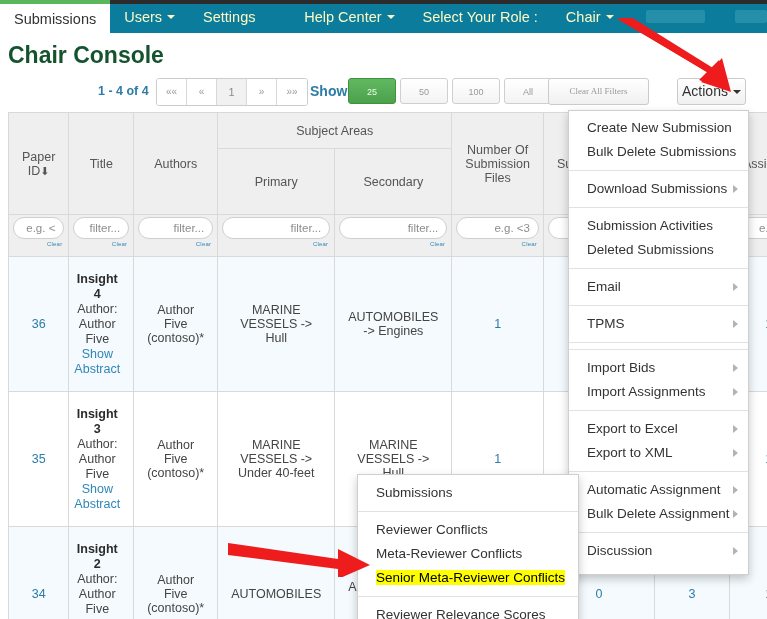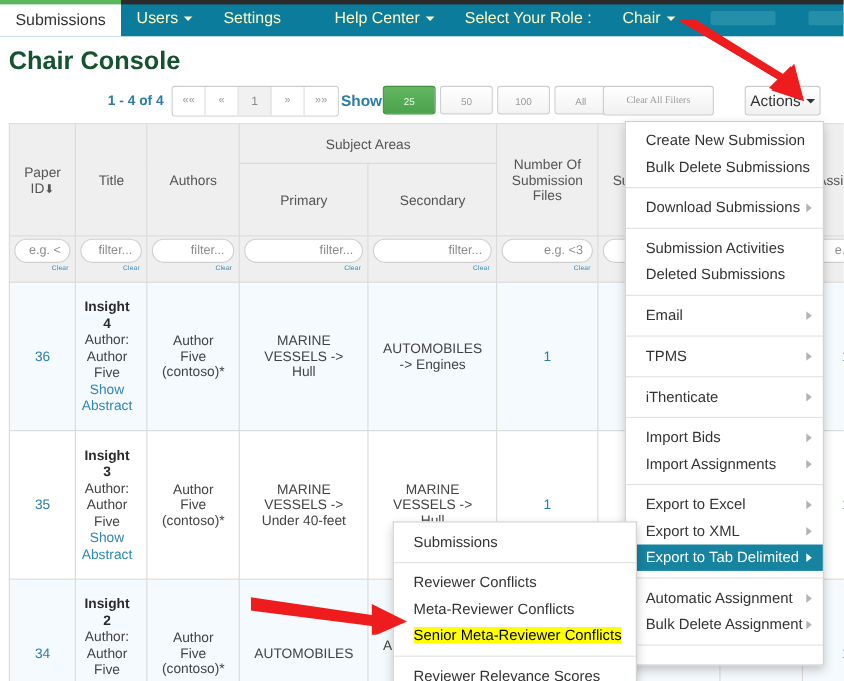--- a/index.html
+++ b/index.html
@@ -369,32 +369,31 @@
   <div class="msep"></div>
   <div class="mi"><span>Download Submissions</span><span class="arr"></span></div>
   <div class="msep"></div>
   <div class="mi"><span>Submission Activities</span></div>
   <div class="mi"><span>Deleted Submissions</span></div>
   <div class="msep"></div>
   <div class="mi"><span>Email</span><span class="arr"></span></div>
   <div class="msep"></div>
   <div class="mi"><span>TPMS</span><span class="arr"></span></div>
   <div class="msep"></div>
-  <div class="mi"><span>iThenticate</span><span class="arr"></span></div>
   <div class="msep"></div>
   <div class="mi"><span>Import Bids</span><span class="arr"></span></div>
   <div class="mi"><span>Import Assignments</span><span class="arr"></span></div>
   <div class="msep"></div>
   <div class="mi"><span>Export to Excel</span><span class="arr"></span></div>
   <div class="mi"><span>Export to XML</span><span class="arr"></span></div>
-  <div class="mi sel"><span>Export to Tab Delimited</span><span class="arr"></span></div>
   <div class="msep"></div>
   <div class="mi"><span>Automatic Assignment</span><span class="arr"></span></div>
   <div class="mi"><span>Bulk Delete Assignment</span><span class="arr"></span></div>
   <div class="msep"></div>
+  <div class="mi"><span>Discussion</span><span class="arr"></span></div>
   <div class="mi"></div>
 </div>
 
 <div class="menu" id="sub-menu">
   <div class="mi"><span>Submissions</span></div>
   <div class="msep"></div>
   <div class="mi"><span>Reviewer Conflicts</span></div>
   <div class="mi"><span>Meta-Reviewer Conflicts</span></div>
   <div class="mi"><span class="hl">Senior Meta-Reviewer Conflicts</span></div>
   <div class="msep"></div>

